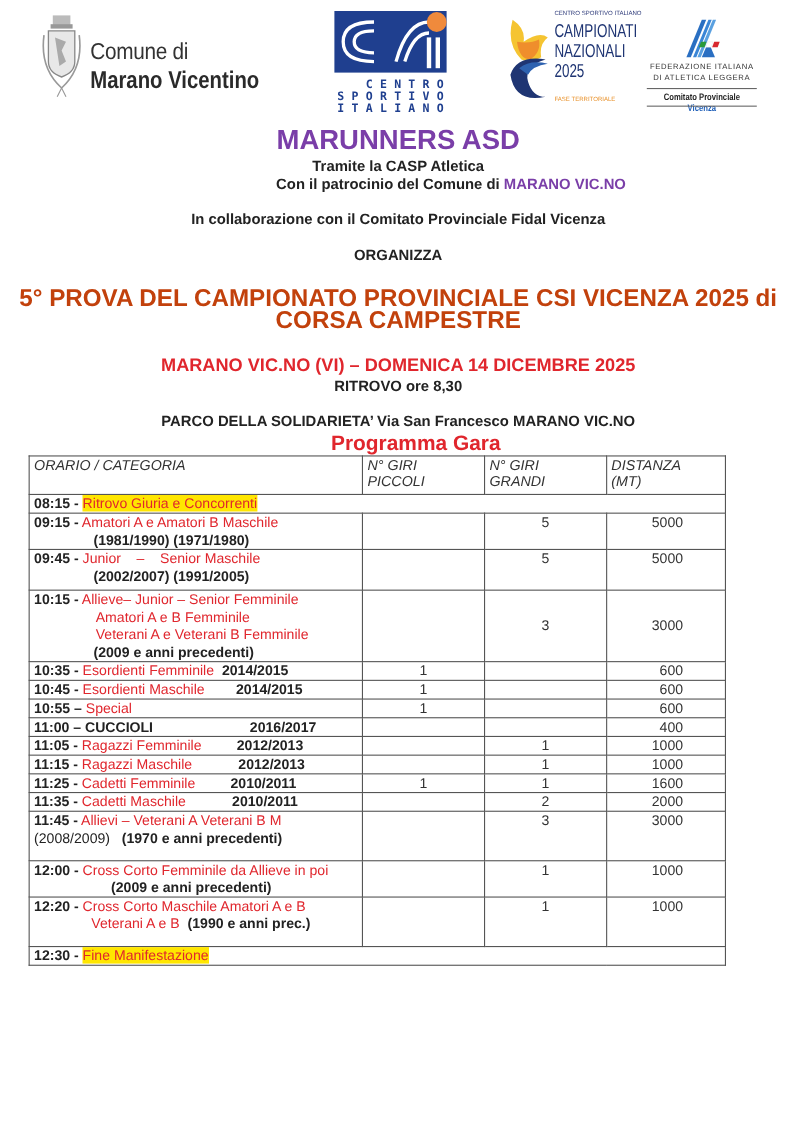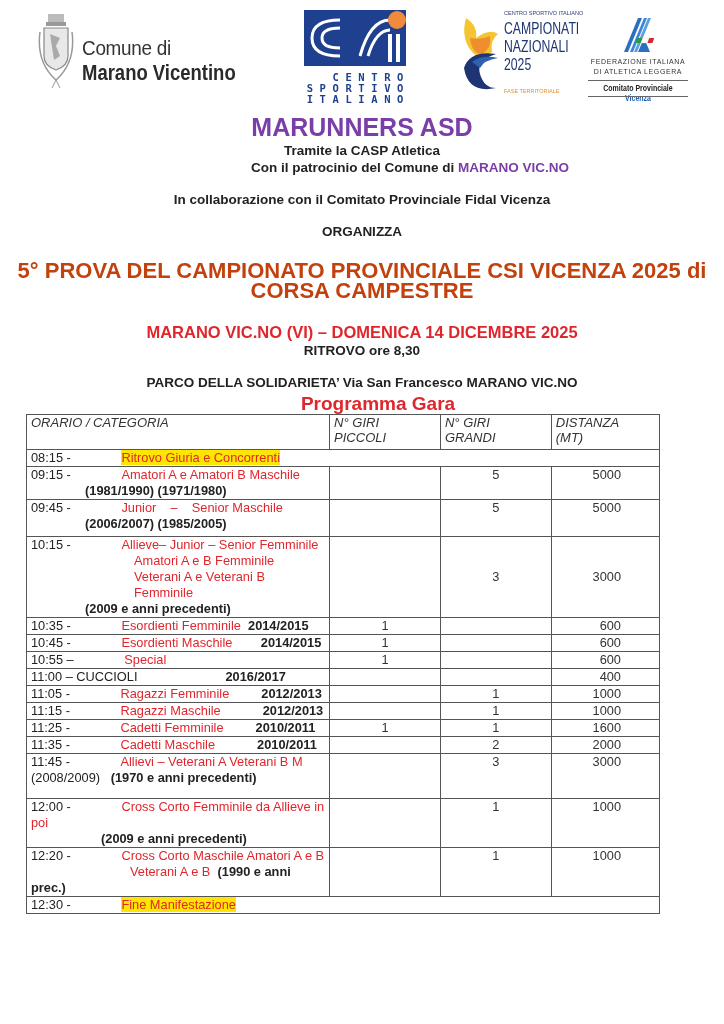--- a/index.html
+++ b/index.html
@@ -40,22 +40,22 @@
   
   .tbl { position: absolute; left: 26px; top: 414px; width: 634px; border-collapse: collapse; font-size: 12.8px; }
   .tbl td { border: 1px solid #555; padding: 0 4px; vertical-align: top; line-height: 16px; }
   .tbl .hdr td { font-style: italic; color: #333; font-size: 13px; line-height: 15px; }
   .c1 { width: 296px; }
   .c2 { width: 103px; }
   .c3 { width: 103px; }
   .c4 { width: 100px; }
   .num { text-align: center; color: #333; }
   .num4 { text-align: right; padding-right: 38px !important; color: #333; }
-  .t { font-weight: normal; color: #222; }
-  .r { color: #e0262d; margin-left: 47px; }
+  .t { font-weight: bold; color: #222; }
+  .r { color: #e0262d; }
   .b { font-weight: bold; color: #222; }
   .hl { background: #ffe600; }
   .ind1 { padding-left: 54px; display: inline-block; }
   .ind2 { padding-left: 56px; display: inline-block; }
   .ind3 { padding-left: 70px; display: inline-block; }
   .ind4 { padding-left: 52px; display: inline-block; }
 </style>
 </head>
 <body>
 
@@ -145,21 +145,21 @@
   </tr>
 
   <tr>
     <td><span class="t">09:15 -</span> <span class="r">Amatori A e Amatori B Maschile</span><br><span class="b ind1">(1981/1990)  (1971/1980)</span></td>
     <td class="num"></td>
     <td class="num">5</td>
     <td class="num4">5000</td>
   </tr>
 
   <tr>
-    <td style="padding-bottom:4px;"><span class="t">09:45 -</span> <span class="r" style="white-space:pre;">Junior    –    Senior Maschile</span><br><span class="b ind1">(2006/2007)  (1985/2005)</span></td>
+    <td style="padding-bottom:4px;"><span class="t">09:45 -</span> <span class="r" style="white-space:pre;">Junior    –    Senior Maschile</span><br><span class="b ind1">(2002/2007)  (1991/2005)</span></td>
     <td class="num"></td>
     <td class="num">5</td>
     <td class="num4">5000</td>
   </tr>
 
   <tr>
     <td><span class="t">10:15 -</span> <span class="r">Allieve– Junior – Senior Femminile</span><br><span class="r ind2">Amatori A e B Femminile</span><br><span class="r ind2">Veterani A e Veterani B Femminile</span><br><span class="b ind1">(2009 e anni precedenti)</span></td>
     <td class="num"></td>
     <td class="num" style="vertical-align:middle;">3</td>
     <td class="num4" style="vertical-align:middle;">3000</td>

